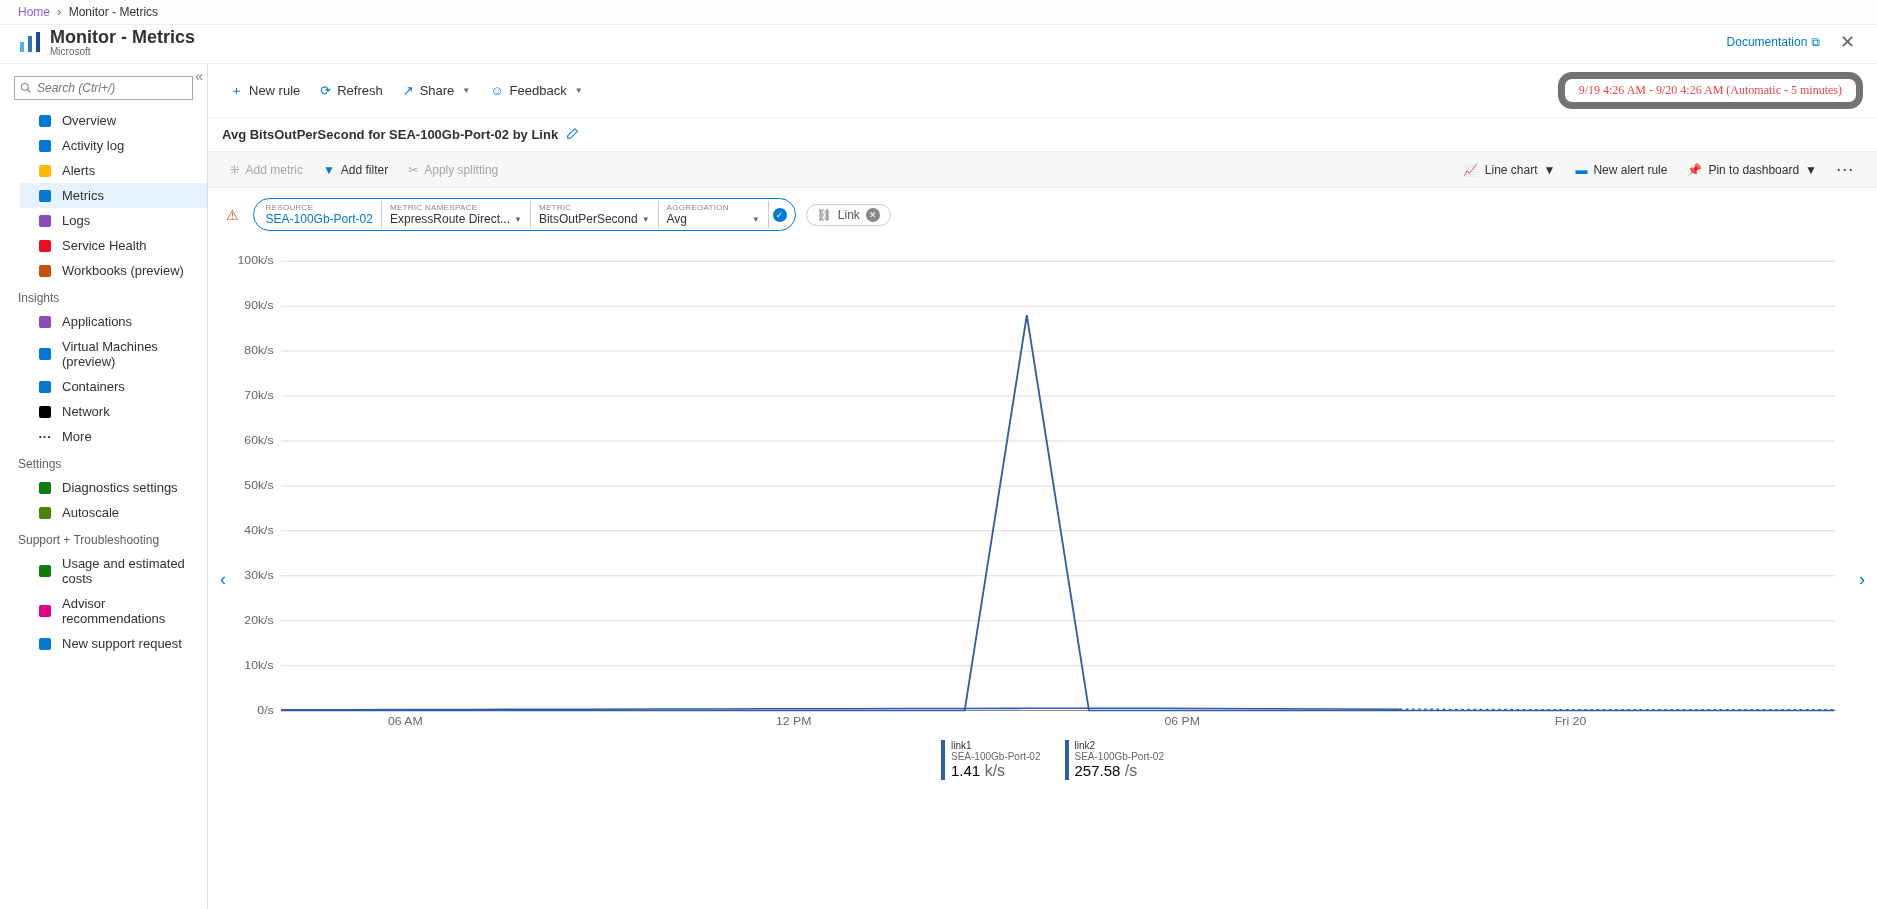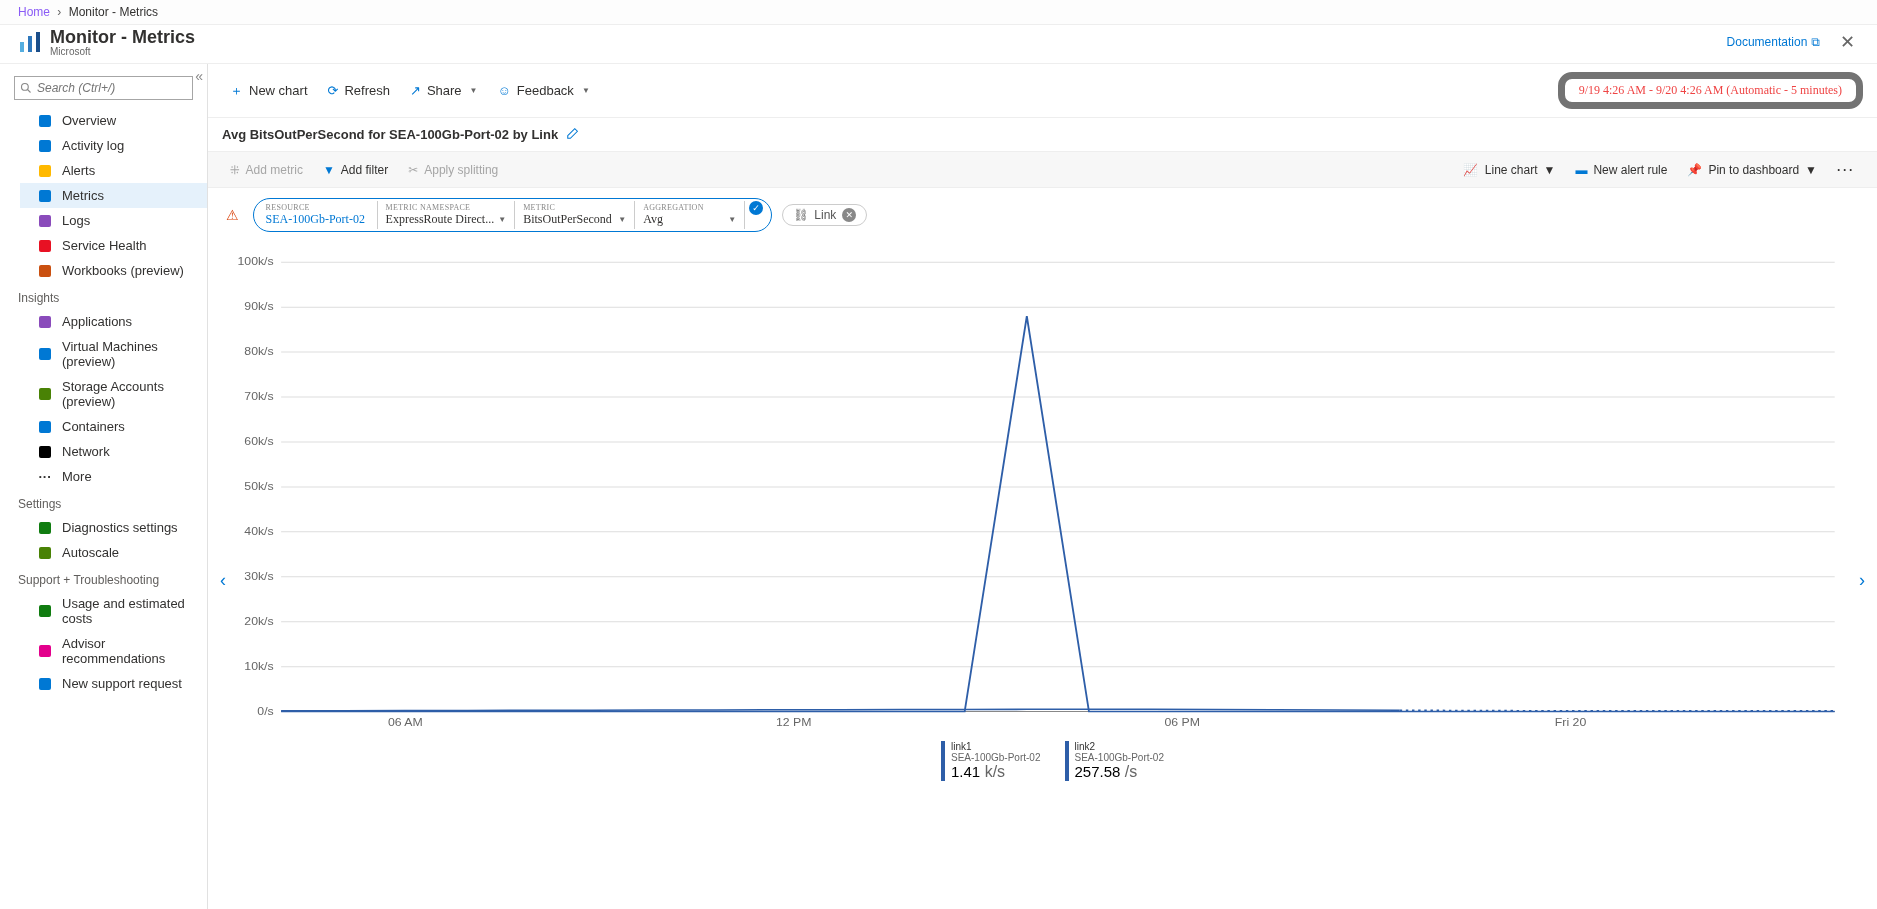--- a/index.html
+++ b/index.html
@@ -46,21 +46,21 @@
 .chart-title .edit-icon { color: #0078d4; cursor: pointer; }
 
 .chart-toolbar { display: flex; align-items: center; padding: 6px 14px; background: #f7f7f7; border-top: 1px solid #eee; border-bottom: 1px solid #eee; gap: 4px; }
 .ct-btn { display: flex; align-items: center; gap: 6px; padding: 3px 8px; font-size: 12px; cursor: pointer; border-radius: 2px; }
 .ct-btn.disabled { color: #a6a6a6; }
 .ct-right { margin-left: auto; display: flex; align-items: center; gap: 4px; }
 .ct-right .ct-btn { font-size: 12px; }
 .more-ellipsis { font-weight: bold; letter-spacing: 2px; }
 
 .metric-row { display: flex; align-items: center; padding: 10px 14px; gap: 10px; }
-.metric-pill { display: flex; border: 1.5px solid #0078d4; border-radius: 20px; overflow: hidden; padding: 2px 4px; font-family: Liberation Serif, serif; }
+.metric-pill { display: flex; border: 1.5px solid #0078d4; border-radius: 20px; overflow: hidden; align-items: center; padding: 2px 4px; }
 .metric-cell { padding: 2px 8px; border-right: 1px solid #ccc; display: flex; flex-direction: column; min-width: 100px; }
 .metric-cell:last-child { border-right: none; }
 .mc-label { font-size: 8px; text-transform: uppercase; color: #888; letter-spacing: 0.3px; }
 .mc-val { font-size: 12px; color: #323130; display: flex; align-items: center; justify-content: space-between; gap: 4px; }
 .mc-val.link { color: #0078d4; }
 .mc-chev { font-size: 8px; color: #666; }
 .warn-icon { color: #d83b01; font-size: 14px; padding: 0 4px; }
 .check-icon { width: 14px; height: 14px; background: #0078d4; border-radius: 50%; color: #fff; font-size: 9px; display: flex; align-items: center; justify-content: center; margin: 0 4px; }
 
 .tag-pill { display: flex; align-items: center; gap: 6px; border: 1px solid #ccc; border-radius: 14px; padding: 3px 10px; font-size: 12px; color: #555; }
@@ -180,26 +180,20 @@
           <span>Applications</span>
         </div>
         <div class="menu-item">
           <span class="mi-icon">
             <span class="sq" style="background:#0078d4"></span>
           </span>
           <span>Virtual Machines (preview)</span>
         </div>
         <div class="menu-item">
           <span class="mi-icon">
-            <span class="sq" style="background:#498205"></span>
-          </span>
-          <span>Storage Accounts (preview)</span>
-        </div>
-        <div class="menu-item">
-          <span class="mi-icon">
             <span class="sq" style="background:#0078d4"></span>
           </span>
           <span>Containers</span>
         </div>
         <div class="menu-item">
           <span class="mi-icon">
             <span class="sq" style="background:#000"></span>
           </span>
           <span>Network</span>
         </div>
@@ -240,21 +234,21 @@
           <span>New support request</span>
         </div>
       </div>
   </div>
 
   <div class="main">
 
     <div class="toolbar">
       <div class="tbtn">
         <span style="color:#0078d4;">＋</span>
-        <span>New chart</span>
+        <span>New rule</span>
       </div>
       <div class="tbtn">
         <span style="color:#0078d4;">⟳</span>
         <span>Refresh</span>
       </div>
       <div class="tbtn">
         <span style="color:#0078d4;">↗</span>
         <span>Share</span>
         <span class="chev">▼</span>
       </div>

